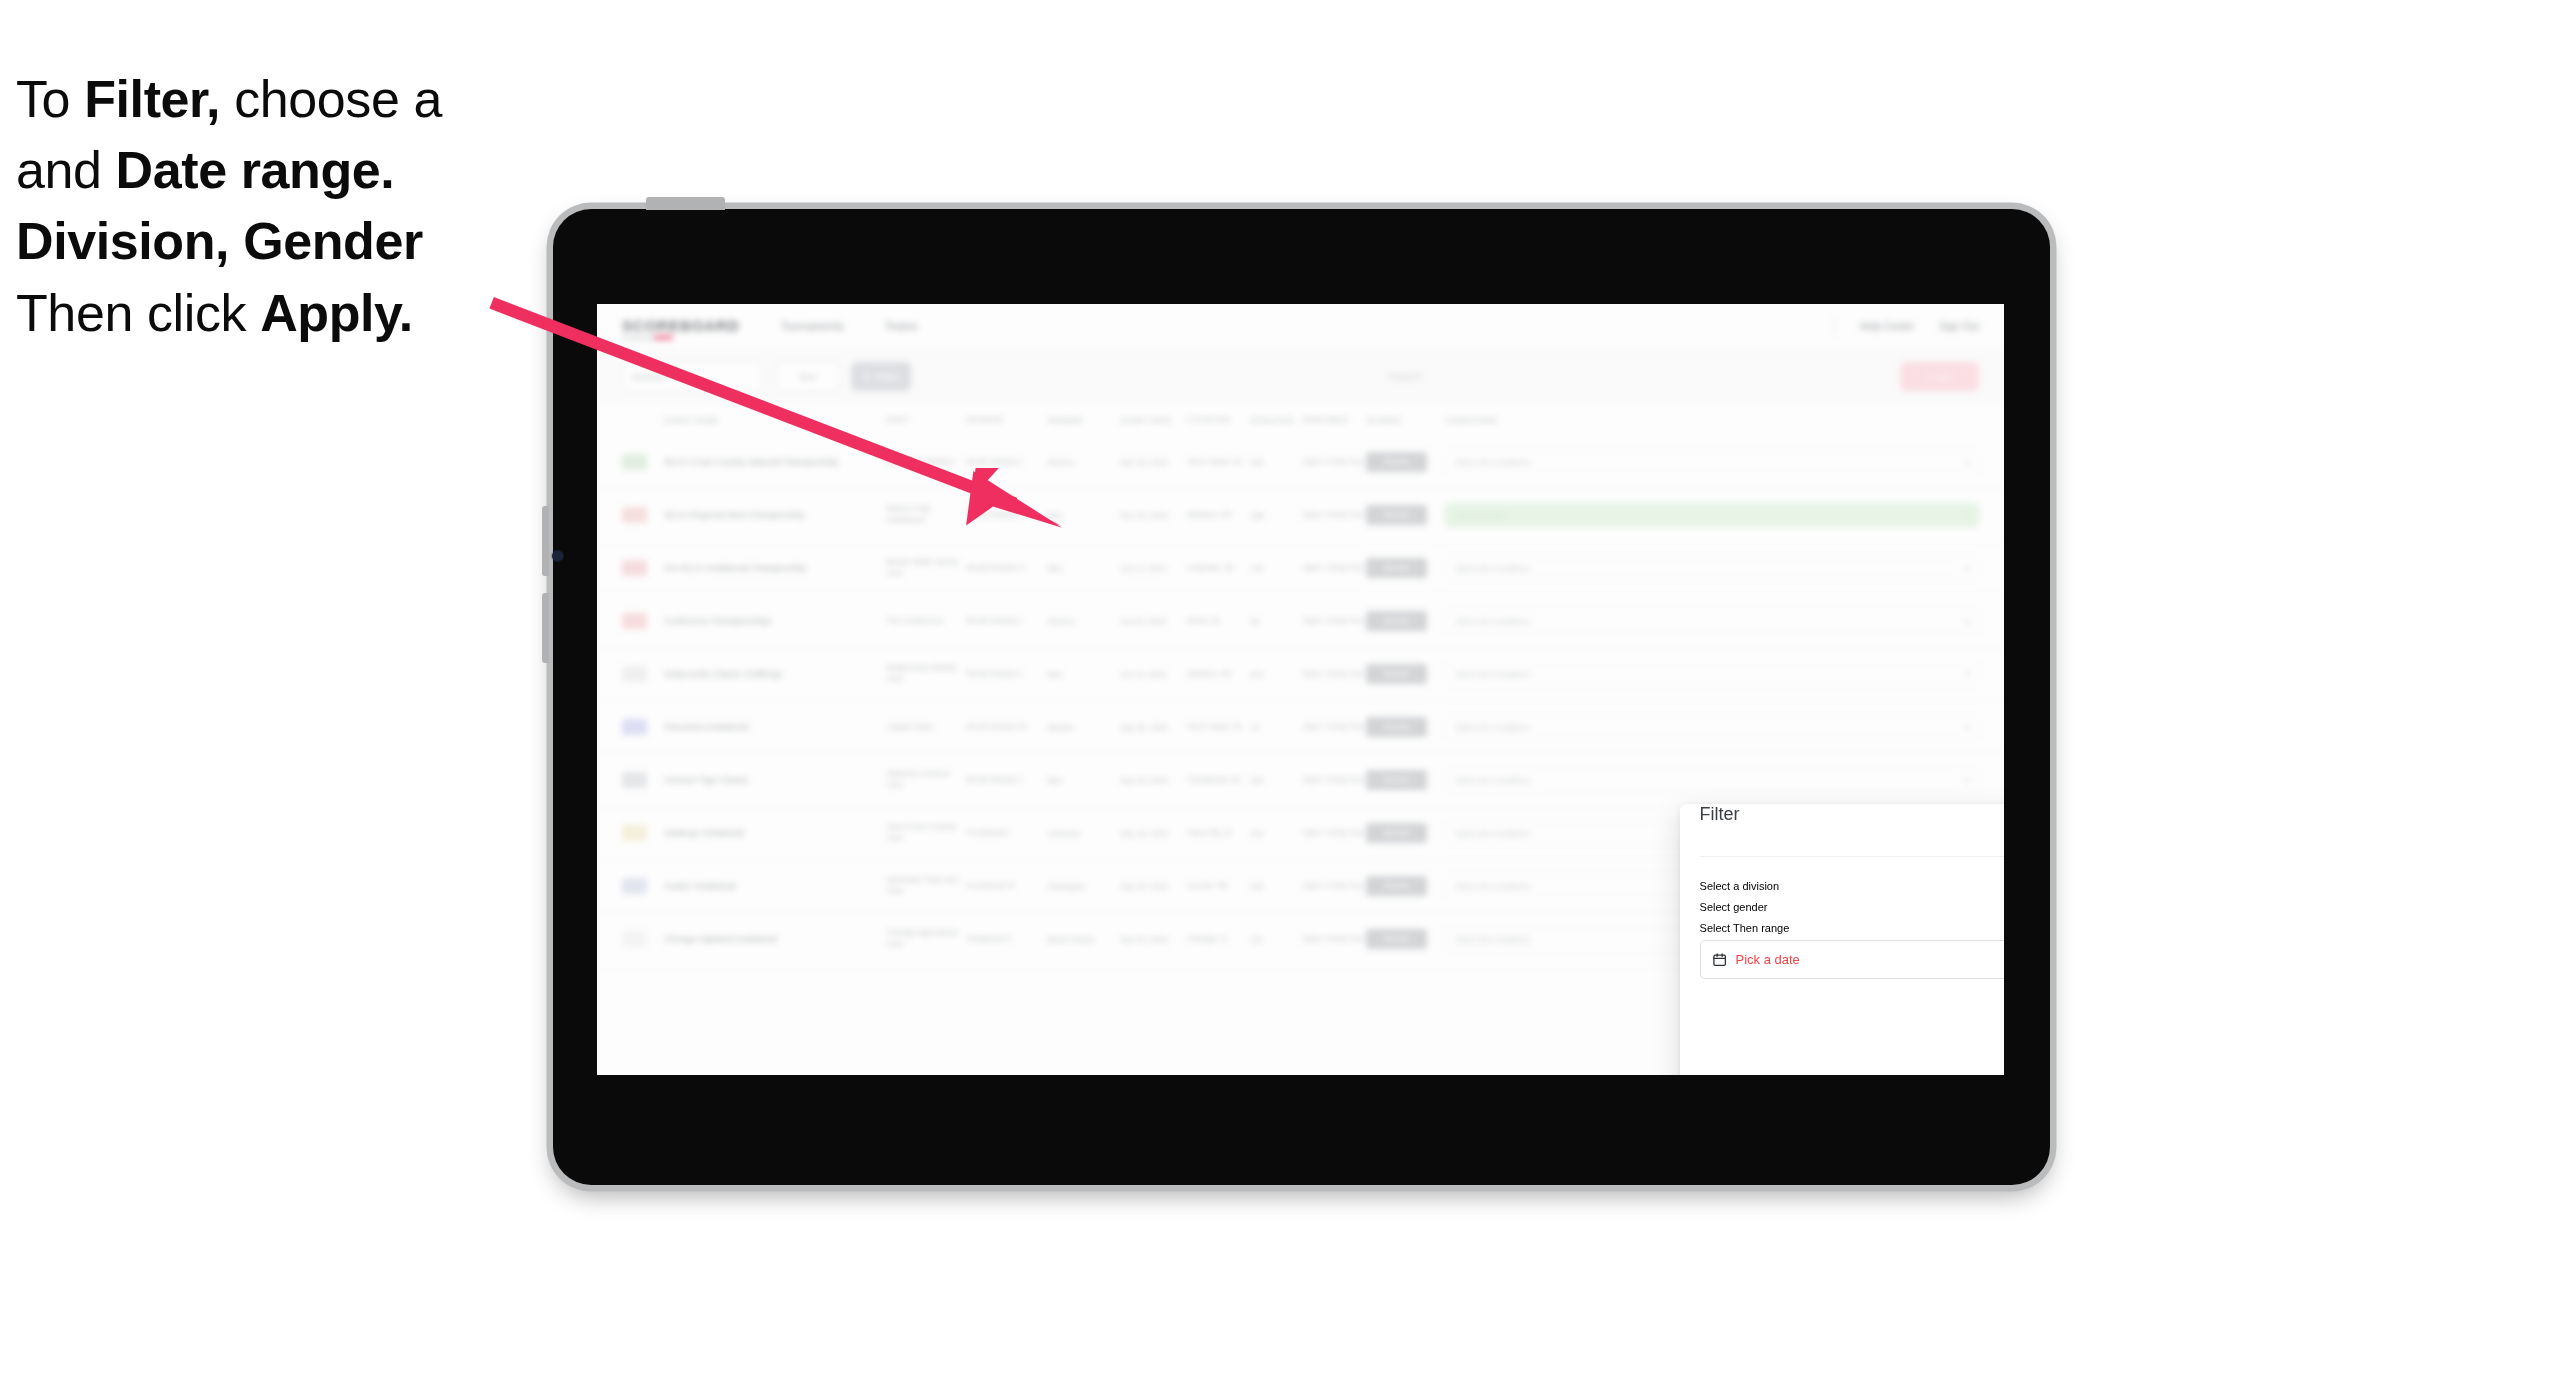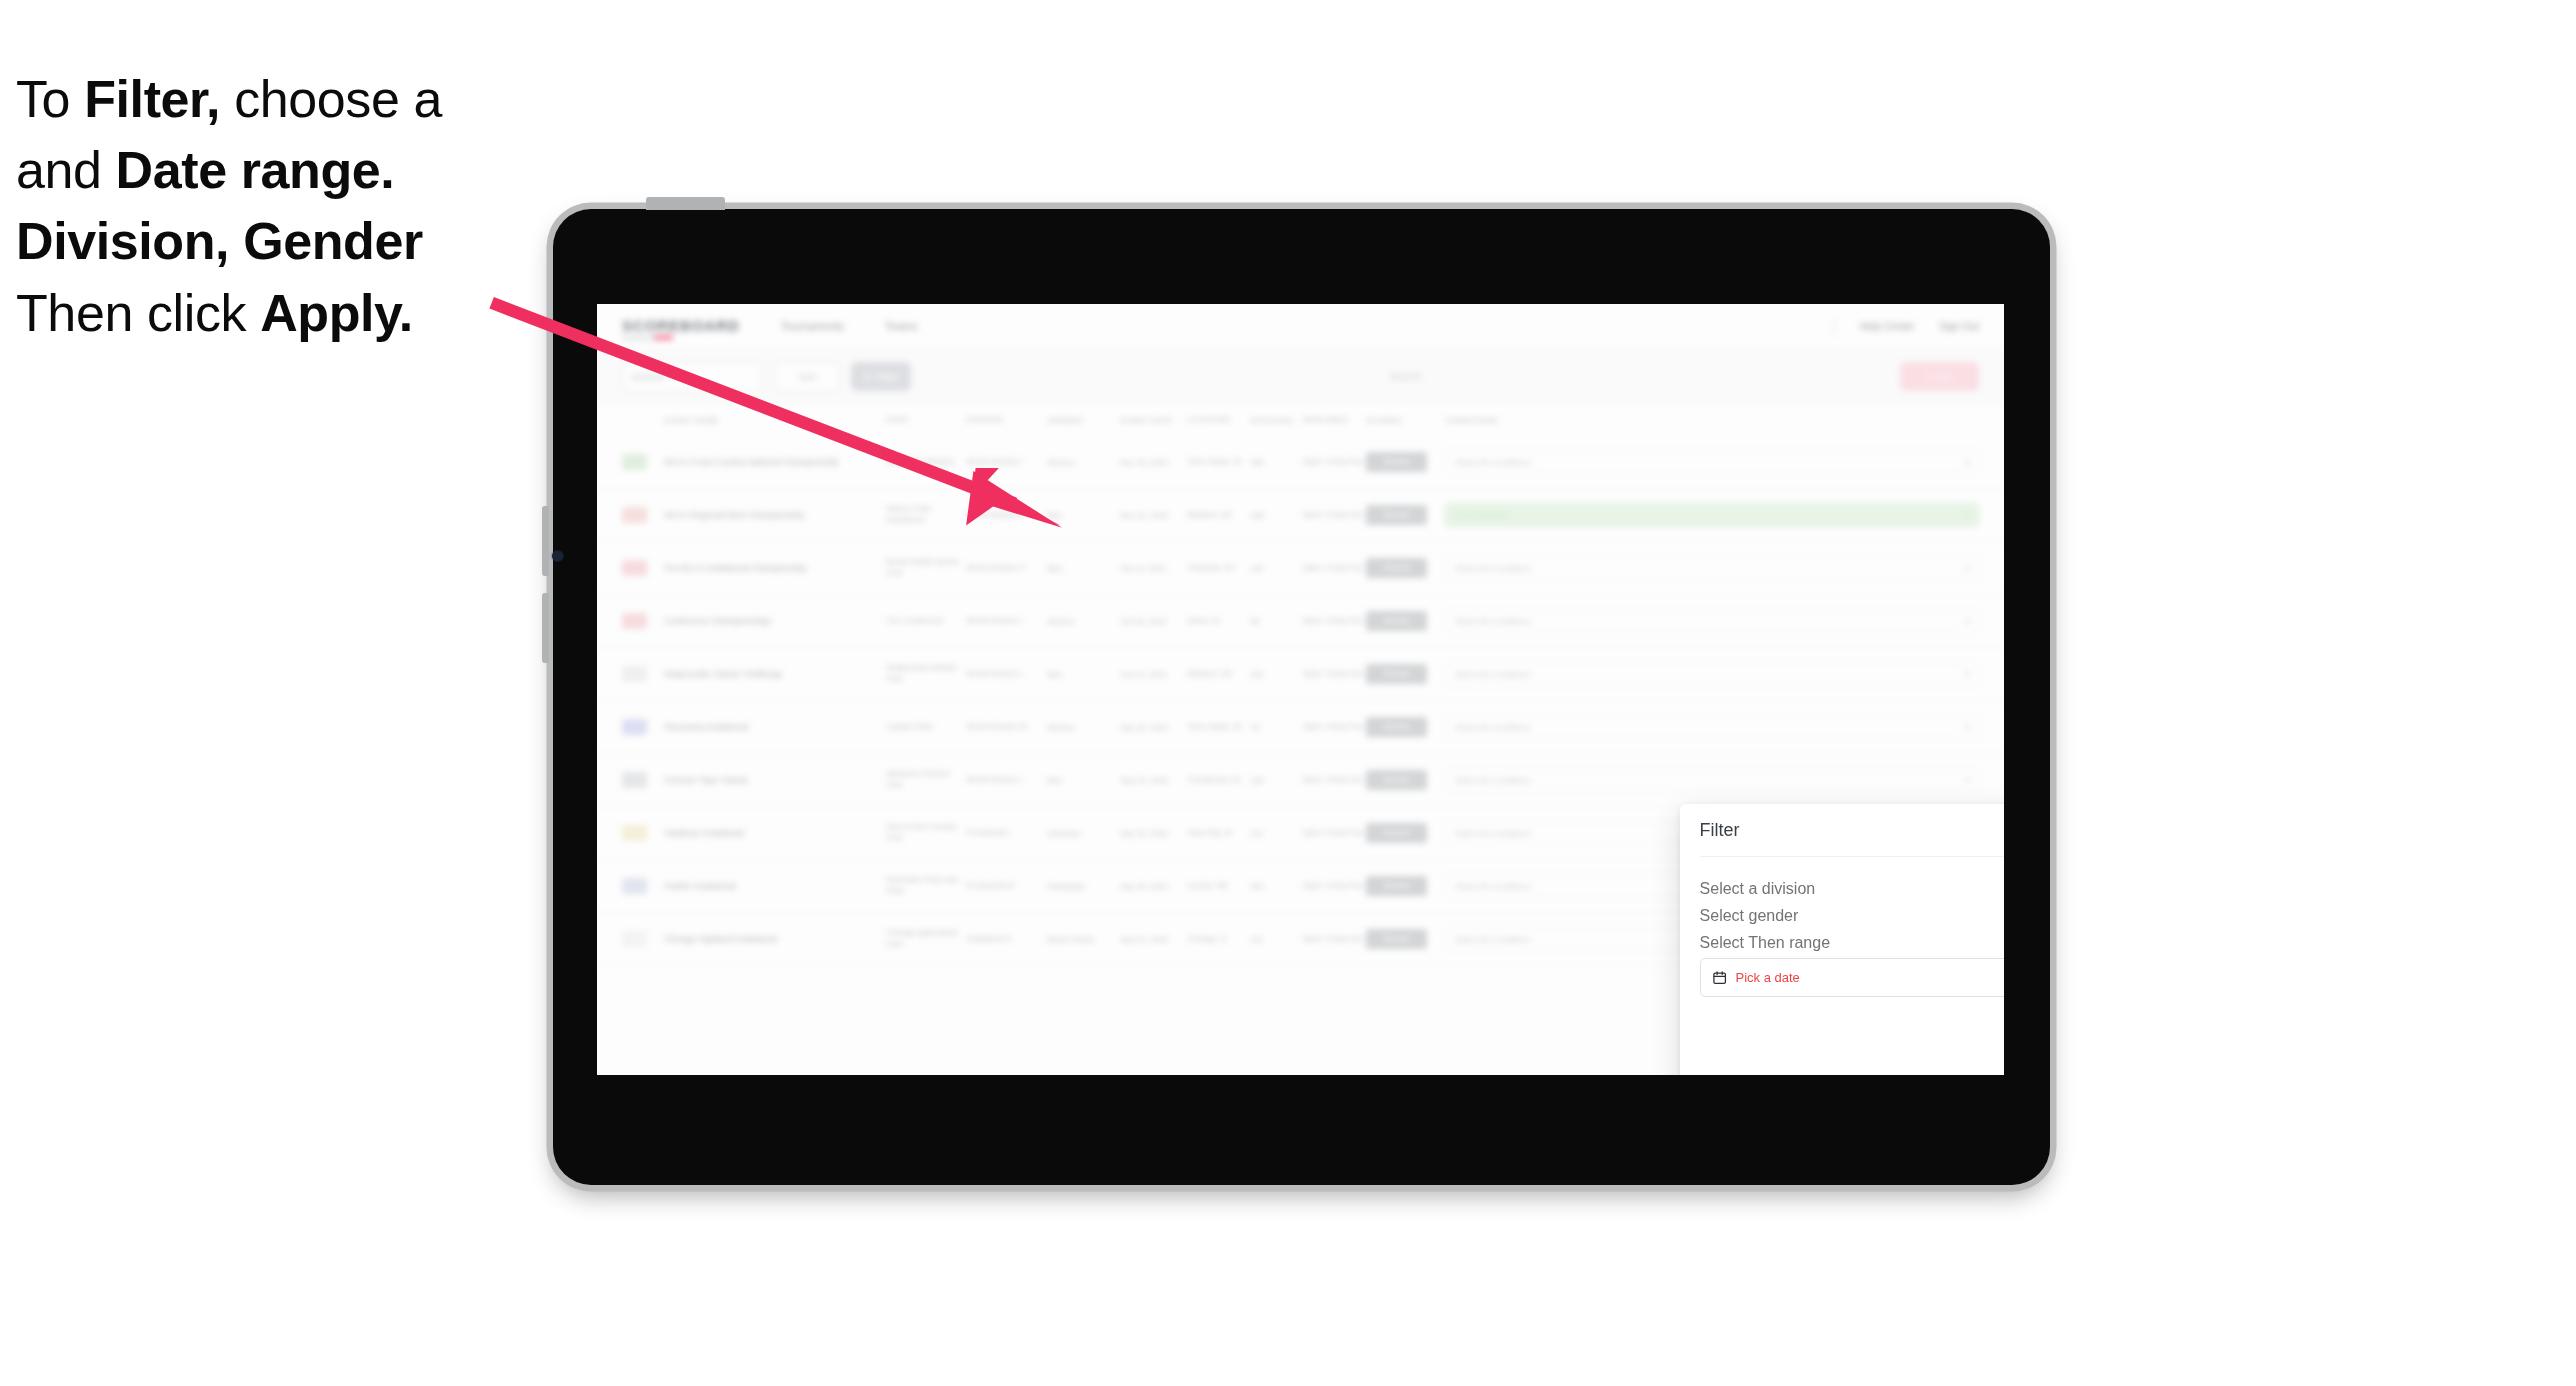--- a/index.html
+++ b/index.html
@@ -125,25 +125,25 @@
 
   
   #overlay{position:absolute;inset:0;background:rgba(250,250,250,.40);}
   #modal{
     position:absolute;left:1083px;top:500px;width:446px;height:380px;
     background:#ffffff;border-radius:6.5px;
     box-shadow:0 10.2px 31px rgba(18,24,38,.14),0 2.2px 7.3px rgba(18,24,38,.07);
   }
   #modal-head{
     position:relative;height:52px;border-bottom:0.7px solid #f0f0f0;margin:0 19.6px;
-    display:flex;align-items:center;
+    display:flex;align-items:flex-start;
   }
   #modal-title{font-size:18px;color:#3a3f46;font-weight:400;}
   #modal-body{padding:14.5px 19.6px 0 19.6px;}
-  .fld-label{font-size:16px;color:#737373;margin:8.7px 0 6.5px 0;}
+  .fld-label{font-size:11px;color:#000000;margin:8.7px 0 6.5px 0;}
   .fld{
     height:37px;border:0.7px solid #dfe1e5;border-radius:5.1px;background:#fff;
     display:flex;align-items:center;padding:0 11.6px;
   }
   .fld.focused{border-color:#a8b3d4;box-shadow:0 0 0 0.7px #a8b3d4;}
   .fld-val{font-size:13px;color:#3d434a;flex:1;}
   .fld-ph{font-size:13px;color:#ef4444;}
   .cal-ico{margin-right:8px;display:flex;align-items:center;}
 
   

